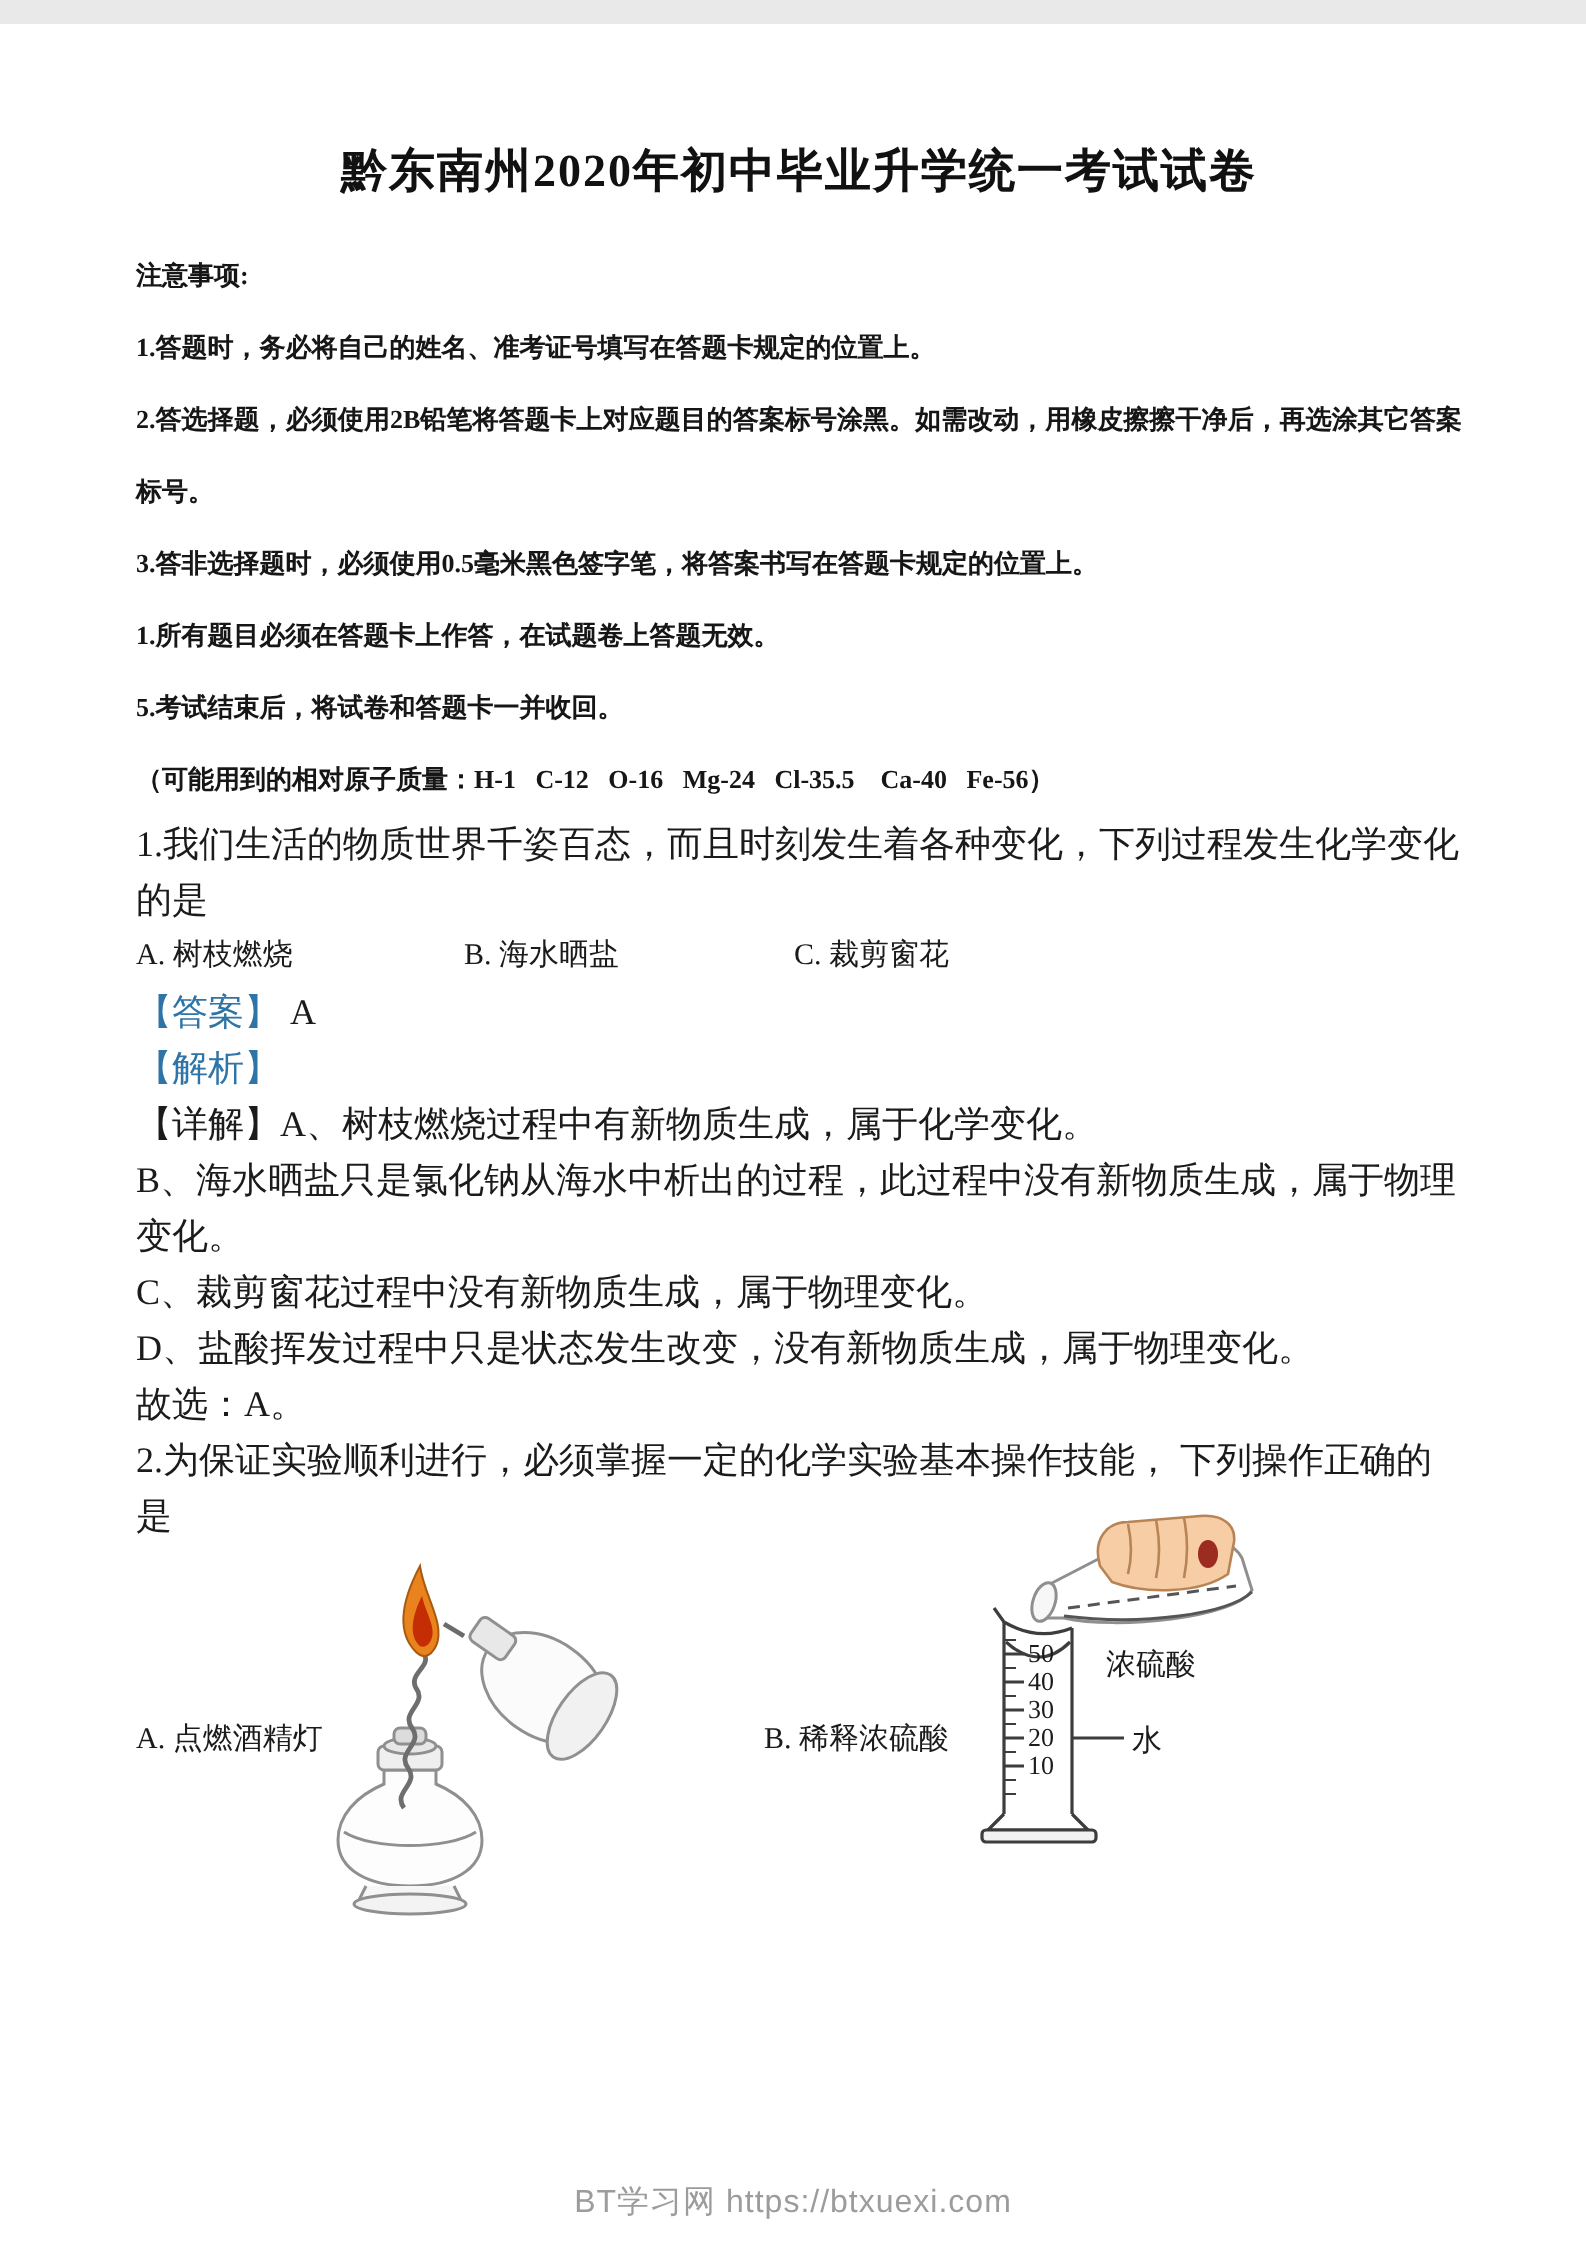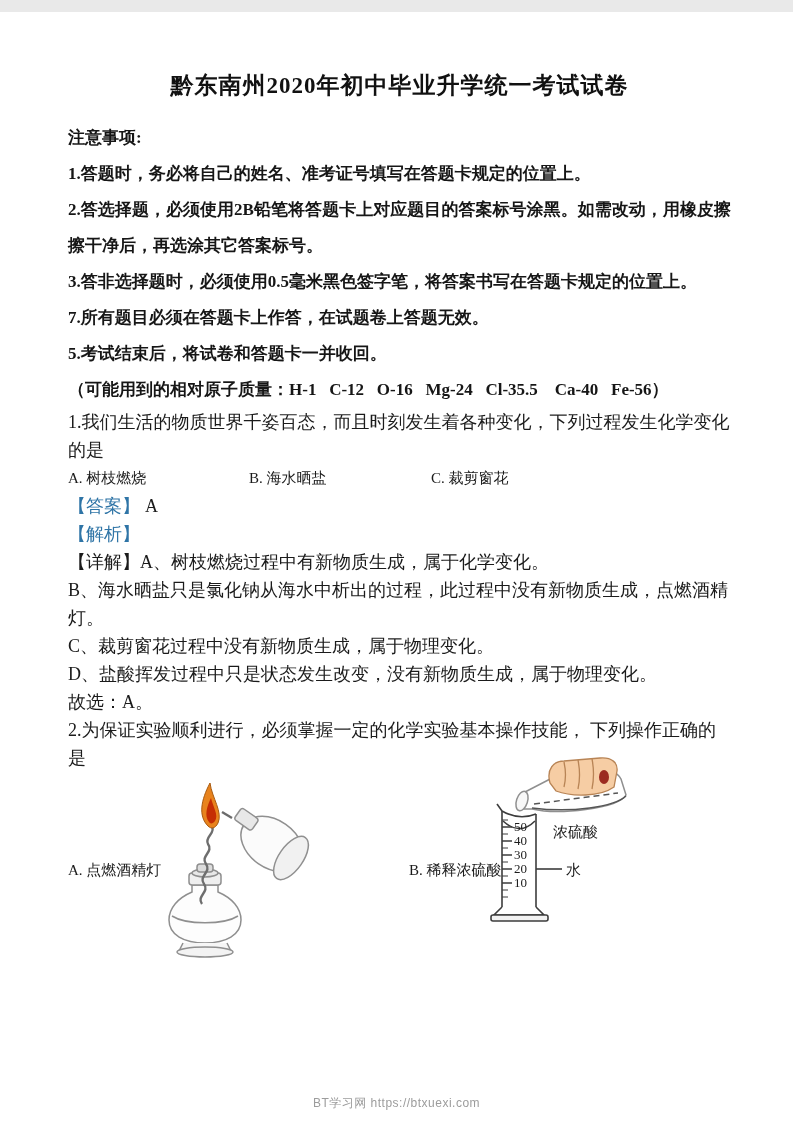--- a/index.html
+++ b/index.html
@@ -7,59 +7,59 @@
   .page{
     position:relative;width:793px;height:1122px;margin:12px auto;background:#ffffff;
     overflow:hidden;font-family:"Liberation Serif","DejaVu Serif",serif;color:#1b1b1b;
   }
   .content{padding:56px 62px 0 68px;}
   .title{
     font-size:23px;font-weight:bold;text-align:center;
     margin:0 0 16px 0;line-height:36px;letter-spacing:1px;color:#111;
   }
   .notice p, .b{
-    margin:0;font-size:17px;font-weight:bold;line-height:36px;color:#161616;
+    margin:0;font-size:13px;font-weight:bold;line-height:36px;color:#161616;
     text-align:justify;
   }
   .atomic{white-space:pre-wrap;}
   .qblock p{margin:0;font-size:18px;line-height:28px;font-weight:normal;}
   .opt-row{
     display:grid;grid-template-columns:164px 165px 165px 1fr;
-    font-size:15px;line-height:28px;gap:17px;
+    font-size:15px;line-height:28px;
   }
   .blue{color:var(--accent);}
   .ansv{margin-left:5px;}
   .figure{position:relative;height:200px;}
   .figlabel{position:absolute;top:88px;font-size:15px;line-height:20px;}
   .figlabel.fa{left:0;}
-  .figlabel.fb{left:341px;}
+  .figlabel.fb{left:314px;}
   .lamp-svg{position:absolute;left:84px;top:2px;}
   .cyl-svg{position:absolute;left:420px;top:-15px;}
   .svg-num{font-family:"Liberation Serif","DejaVu Serif",serif;font-size:13px;fill:#1b1b1b;}
   .svg-cjk{font-family:"Liberation Serif","DejaVu Serif",serif;font-size:15px;fill:#1b1b1b;}
   .footer{
     position:absolute;left:0;right:0;bottom:22px;text-align:center;
-    font-family:"Liberation Sans","DejaVu Sans",sans-serif;font-size:12px;
+    font-family:"Liberation Sans","DejaVu Sans",sans-serif;font-size:16px;
     color:var(--wm);letter-spacing:0.5px;
   }
 </style>
 </head>
 <body>
 
 <div class="page">
   <div class="content">
 
     <h1 class="title">黔东南州2020年初中毕业升学统一考试试卷</h1>
 
     <div class="notice">
       <p>注意事项:</p>
       <p>1.答题时，务必将自己的姓名、准考证号填写在答题卡规定的位置上。</p>
       <p>2.答选择题，必须使用2B铅笔将答题卡上对应题目的答案标号涂黑。如需改动，用橡皮擦擦干净后，再选涂其它答案标号。</p>
       <p>3.答非选择题时，必须使用0.5毫米黑色签字笔，将答案书写在答题卡规定的位置上。</p>
-      <p>7.所有题目必须在答题卡上作答，在试题卷上答题无效。</p>
+      <p>1.所有题目必须在答题卡上作答，在试题卷上答题无效。</p>
       <p>5.考试结束后，将试卷和答题卡一并收回。</p>
     </div>
 
     <p class="b atomic">（可能用到的相对原子质量：H-1   C-12   O-16   Mg-24   Cl-35.5    Ca-40   Fe-56）</p>
 
     <div class="qblock">
       <p>1.我们生活的物质世界千姿百态，而且时刻发生着各种变化，下列过程发生化学变化的是</p>
 
       <div class="opt-row">
         <span>A. 树枝燃烧</span>
@@ -69,21 +69,21 @@
 
       <p>
         <span class="blue">【答案】</span><span class="ansv">A</span>
       </p>
       <p>
         <span class="blue">【解析】</span>
       </p>
       <p>
         <span>【详解】</span><span>A、树枝燃烧过程中有新物质生成，属于化学变化。</span>
       </p>
-      <p>B、海水晒盐只是氯化钠从海水中析出的过程，此过程中没有新物质生成，点燃酒精灯。</p>
+      <p>B、海水晒盐只是氯化钠从海水中析出的过程，此过程中没有新物质生成，属于物理变化。</p>
       <p>C、裁剪窗花过程中没有新物质生成，属于物理变化。</p>
       <p>D、盐酸挥发过程中只是状态发生改变，没有新物质生成，属于物理变化。</p>
       <p>故选：A。</p>
 
       <p>2.为保证实验顺利进行，必须掌握一定的化学实验基本操作技能， 下列操作正确的是</p>
 
       <div class="figure">
 
         <span class="figlabel fa">A. 点燃酒精灯</span>
 

